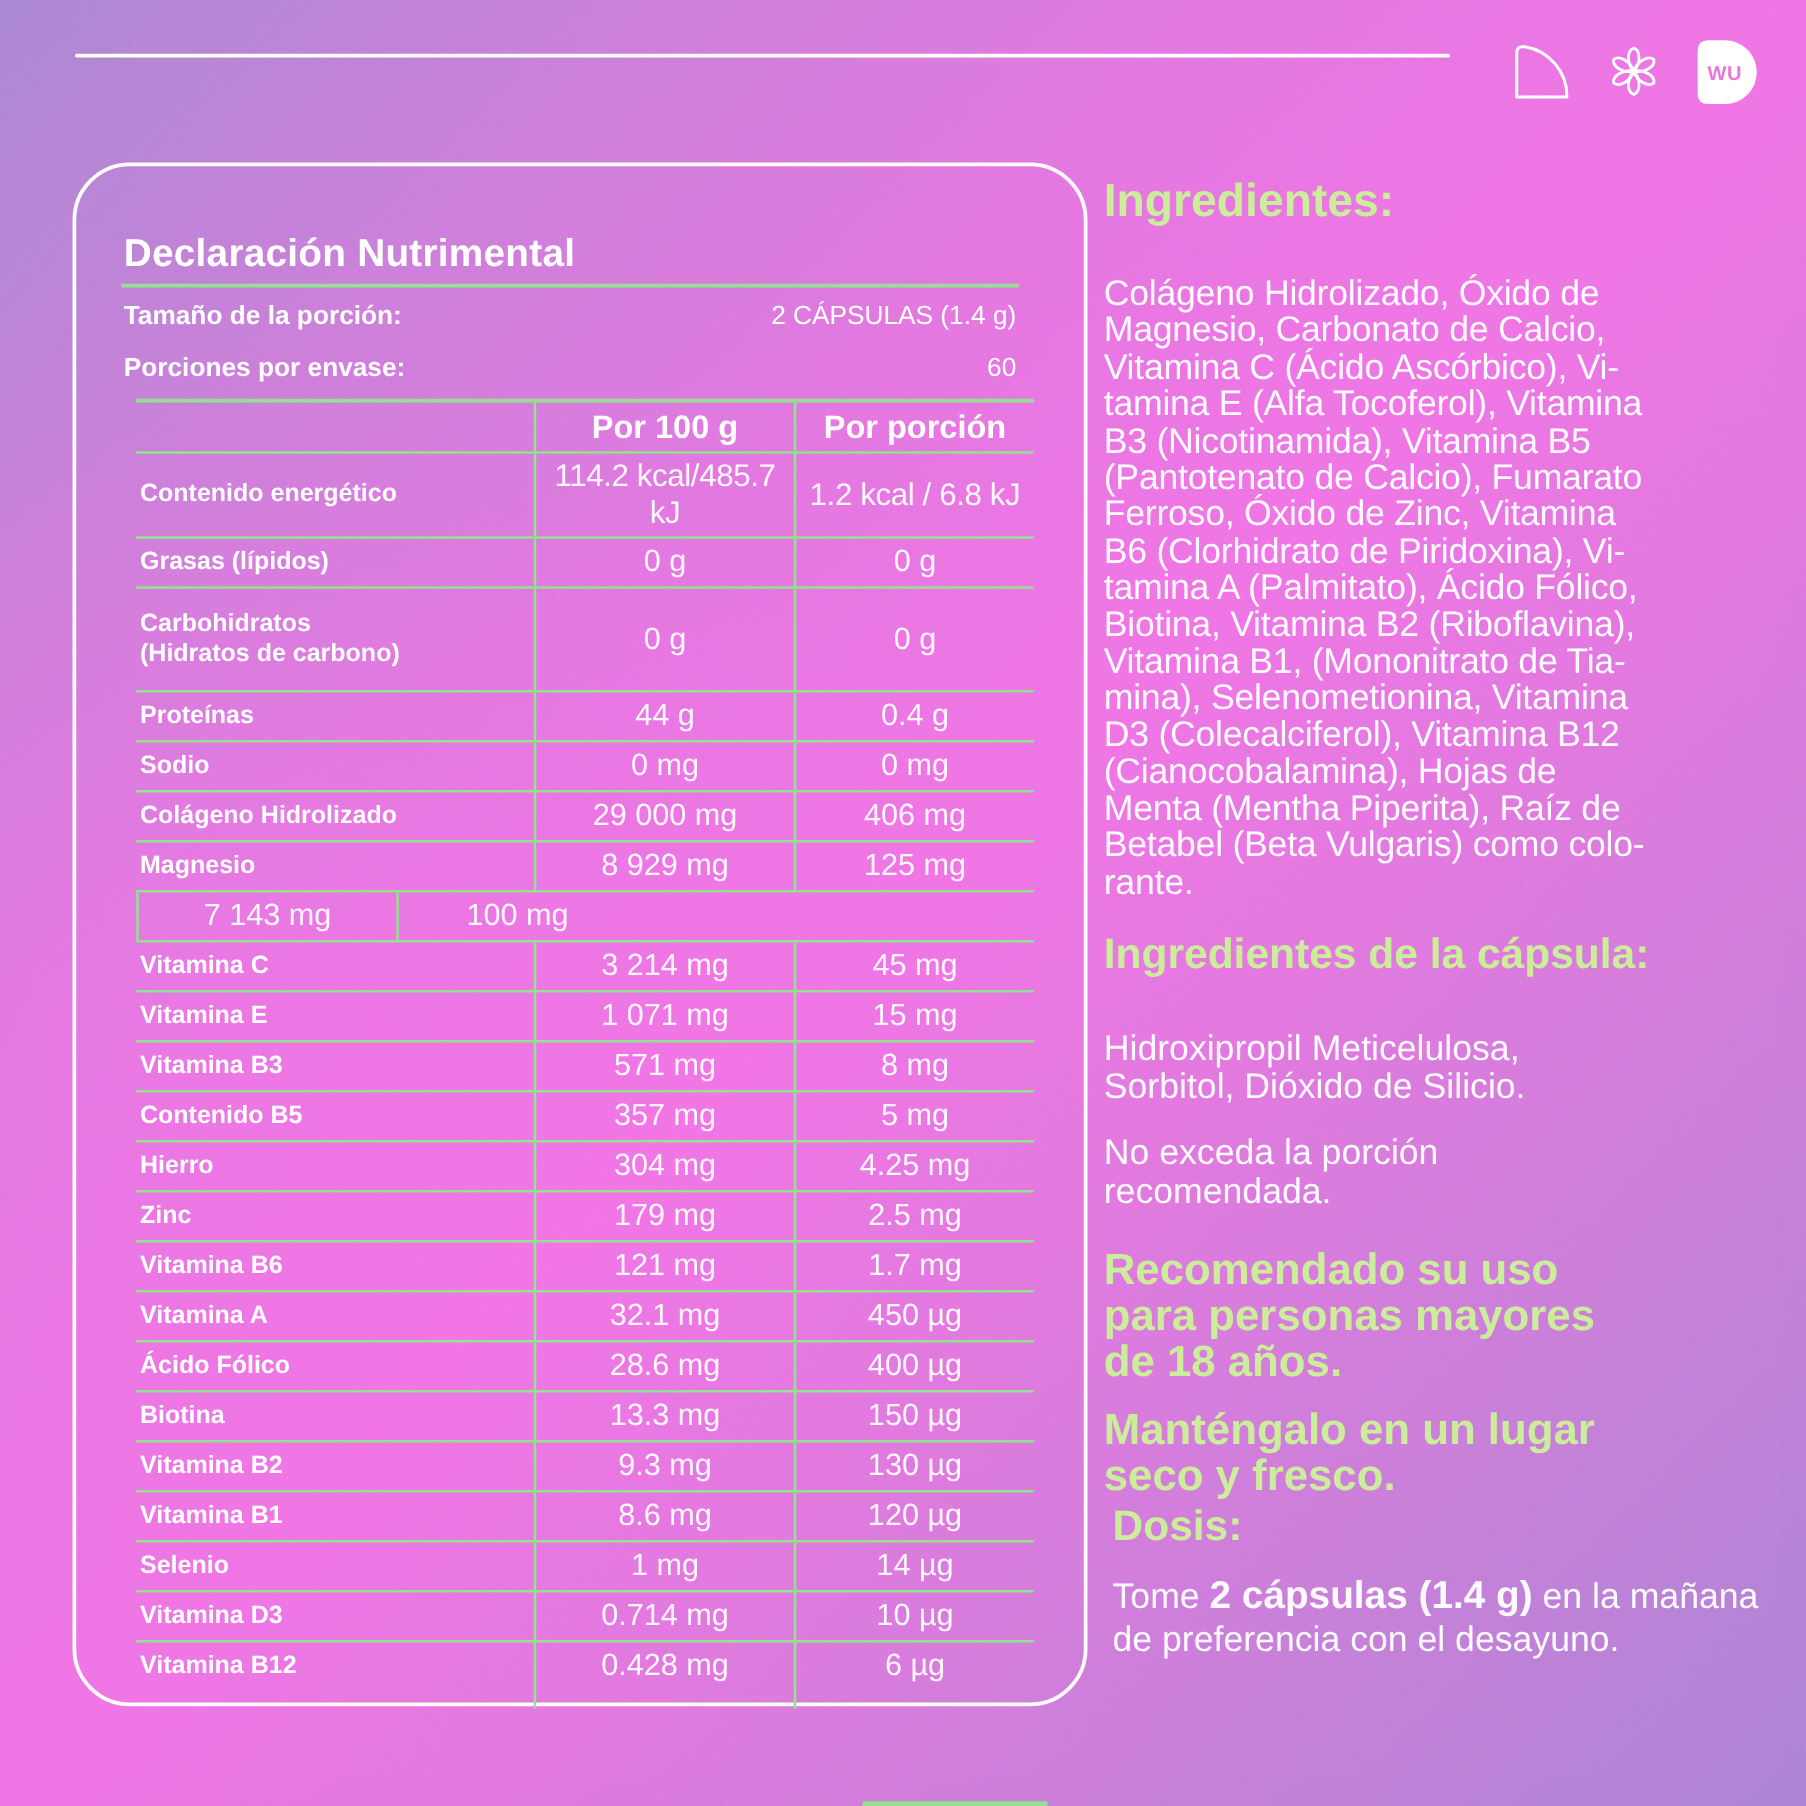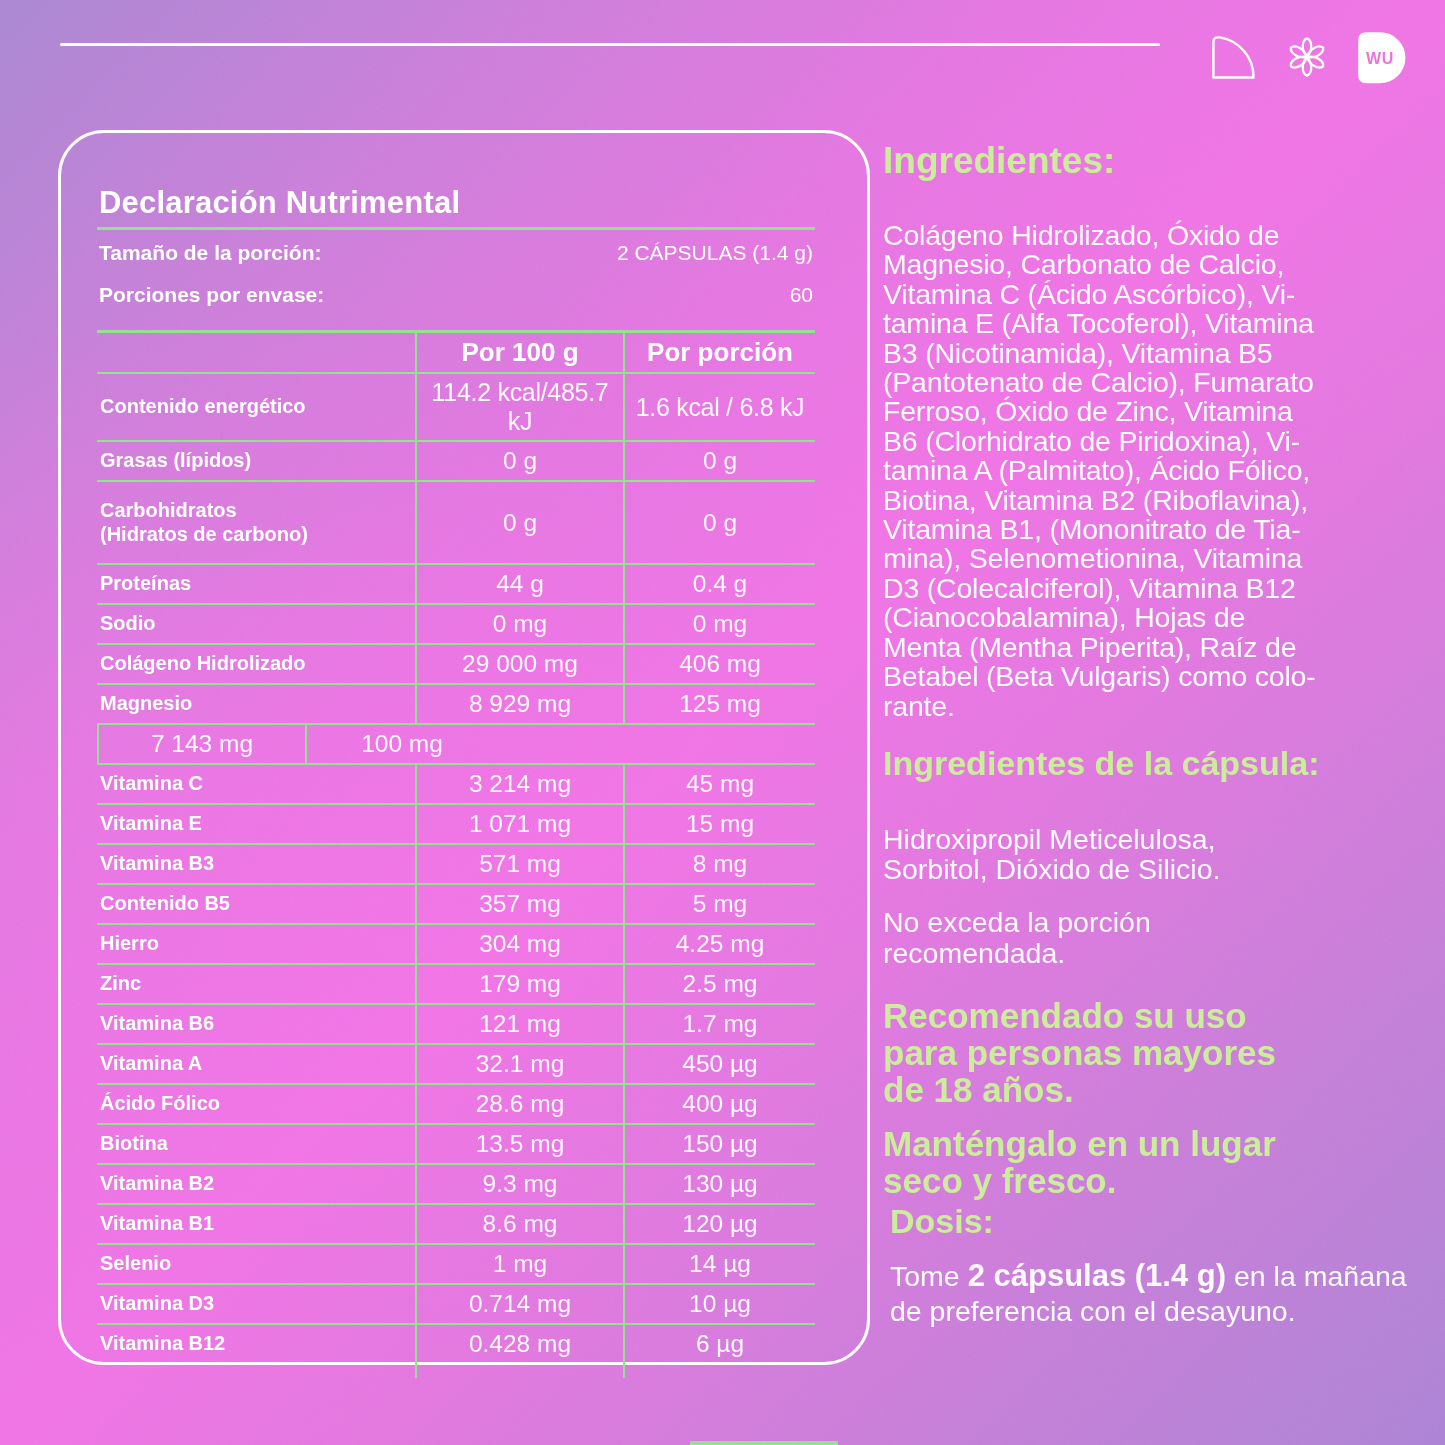--- a/index.html
+++ b/index.html
@@ -20,21 +20,21 @@
   
   .panel{ position:absolute; left:58px; top:130px; width:812px; height:1235px;
           border:3px solid #fefcff; border-radius:46px; }
   .panel-title{ position:absolute; left:38px; top:52px; font-size:31px; font-weight:700; color:#fff; letter-spacing:.2px; }
   .hr-title{ position:absolute; left:36px; top:94px; width:718px; height:3px; background:#8fe08b; }
   .serving{ position:absolute; left:38px; top:99px; width:714px; }
   .serving-row{ display:flex; justify-content:space-between; align-items:center; height:42px; color:#fff; font-size:21px; }
   .serving-row .s-label{ font-weight:700; }
   .serving-row .s-value{ font-weight:400; }
 
-  .table{ position:absolute; left:36px; top:186px; width:718px; color:#fff;margin-top:11px; }
+  .table{ position:absolute; left:48px; top:186px; width:718px; color:#fff; }
   .trow{ display:flex; align-items:stretch; border-top:2.5px solid #8fe08b; min-height:40px; }
   .trow.thead{ border-top:3px solid #8fe08b; }
   .trow.tall{ min-height:83px; }
   .trow.tail{ border-top:none; min-height:15px; }
   .c{ display:flex; align-items:center; }
   .c-label{ width:318px; padding:4px 6px 4px 3px; font-weight:700; font-size:20px; line-height:1.18; white-space:pre-line; }
   .c-v{ width:208px; justify-content:center; text-align:center; font-size:24.5px; color:rgba(255,255,255,.94);
         border-left:2.5px solid #8fe08b; padding:4px 4px; }
   .c-p{ width:192px; justify-content:center; text-align:center; font-size:24.5px; color:rgba(255,255,255,.94);
         border-left:2.5px solid #8fe08b; padding:4px 4px; }
@@ -106,21 +106,21 @@
       </div>
     <div class="table">
         <div class="trow thead">
           <div class="c c-label"></div>
           <div class="c c-v">Por 100 g</div>
           <div class="c c-p">Por porción</div>
         </div>
         <div class="trow small">
           <div class="c c-label">Contenido energético</div>
           <div class="c c-v">114.2 kcal/485.7 kJ</div>
-          <div class="c c-p">1.6 kcal / 6.8 kJ</div>
+          <div class="c c-p">1.2 kcal / 6.8 kJ</div>
         </div>
         <div class="trow">
           <div class="c c-label">Grasas (lípidos)</div>
           <div class="c c-v">0 g</div>
           <div class="c c-p">0 g</div>
         </div>
         <div class="trow tall">
           <div class="c c-label">Carbohidratos
 (Hidratos de carbono)</div>
           <div class="c c-v">0 g</div>
@@ -190,21 +190,21 @@
           <div class="c c-v">32.1 mg</div>
           <div class="c c-p">450 µg</div>
         </div>
         <div class="trow">
           <div class="c c-label">Ácido Fólico</div>
           <div class="c c-v">28.6 mg</div>
           <div class="c c-p">400 µg</div>
         </div>
         <div class="trow">
           <div class="c c-label">Biotina</div>
-          <div class="c c-v">13.5 mg</div>
+          <div class="c c-v">13.3 mg</div>
           <div class="c c-p">150 µg</div>
         </div>
         <div class="trow">
           <div class="c c-label">Vitamina B2</div>
           <div class="c c-v">9.3 mg</div>
           <div class="c c-p">130 µg</div>
         </div>
         <div class="trow">
           <div class="c c-label">Vitamina B1</div>
           <div class="c c-v">8.6 mg</div>

